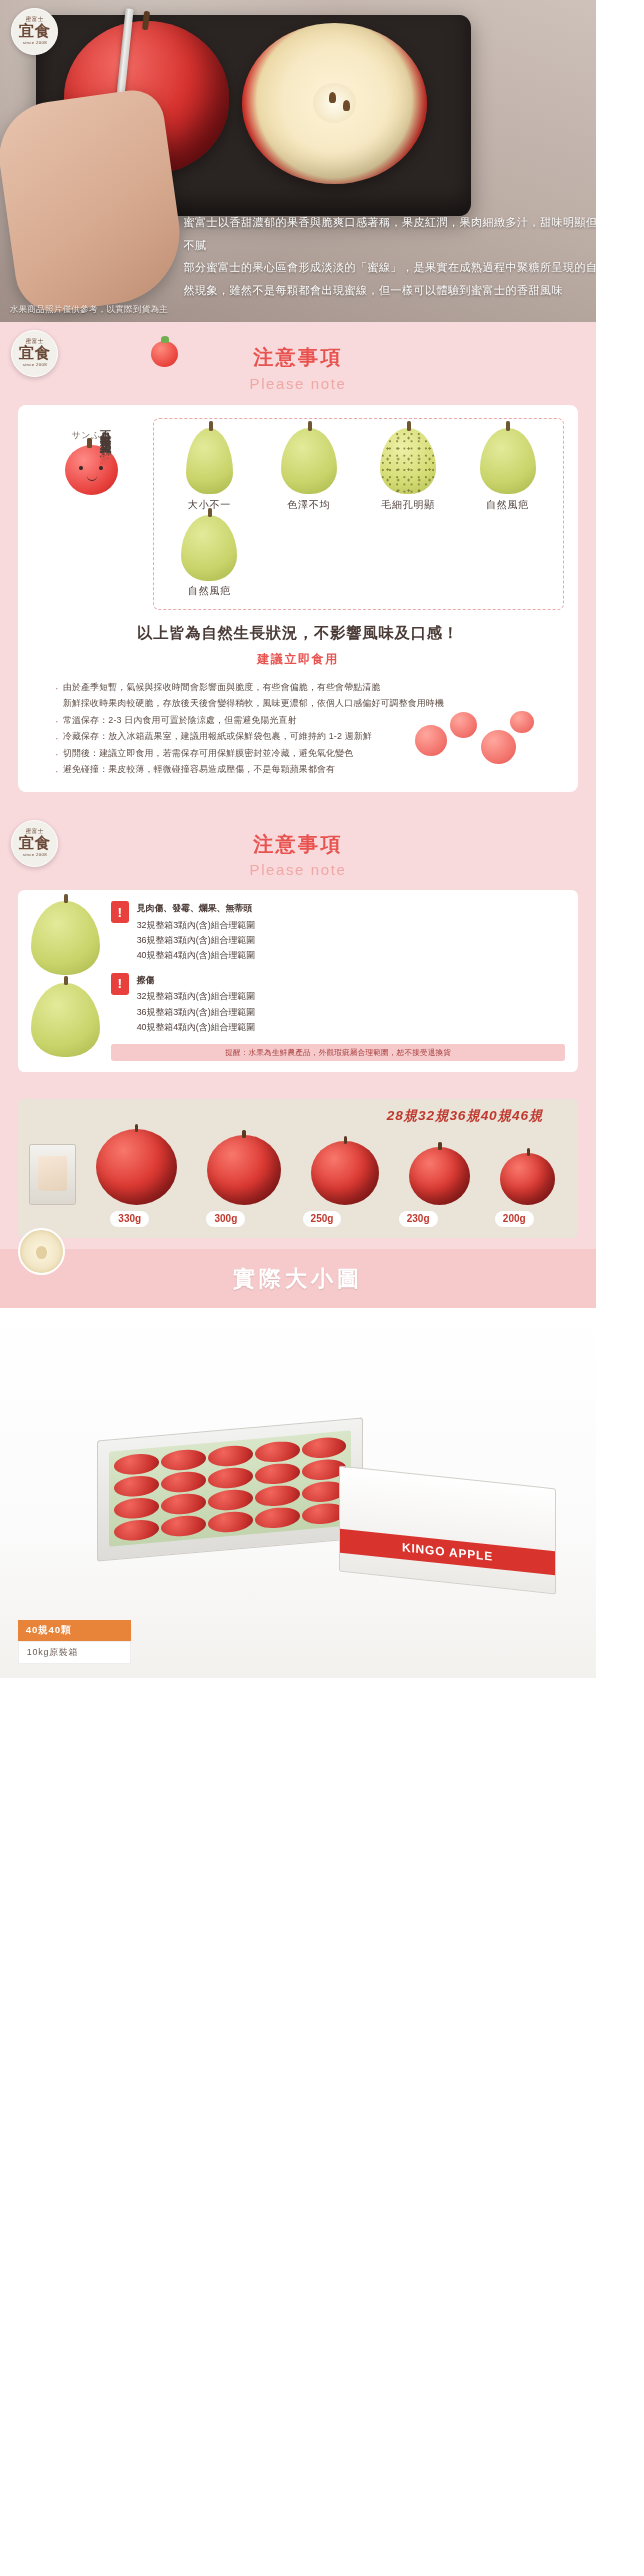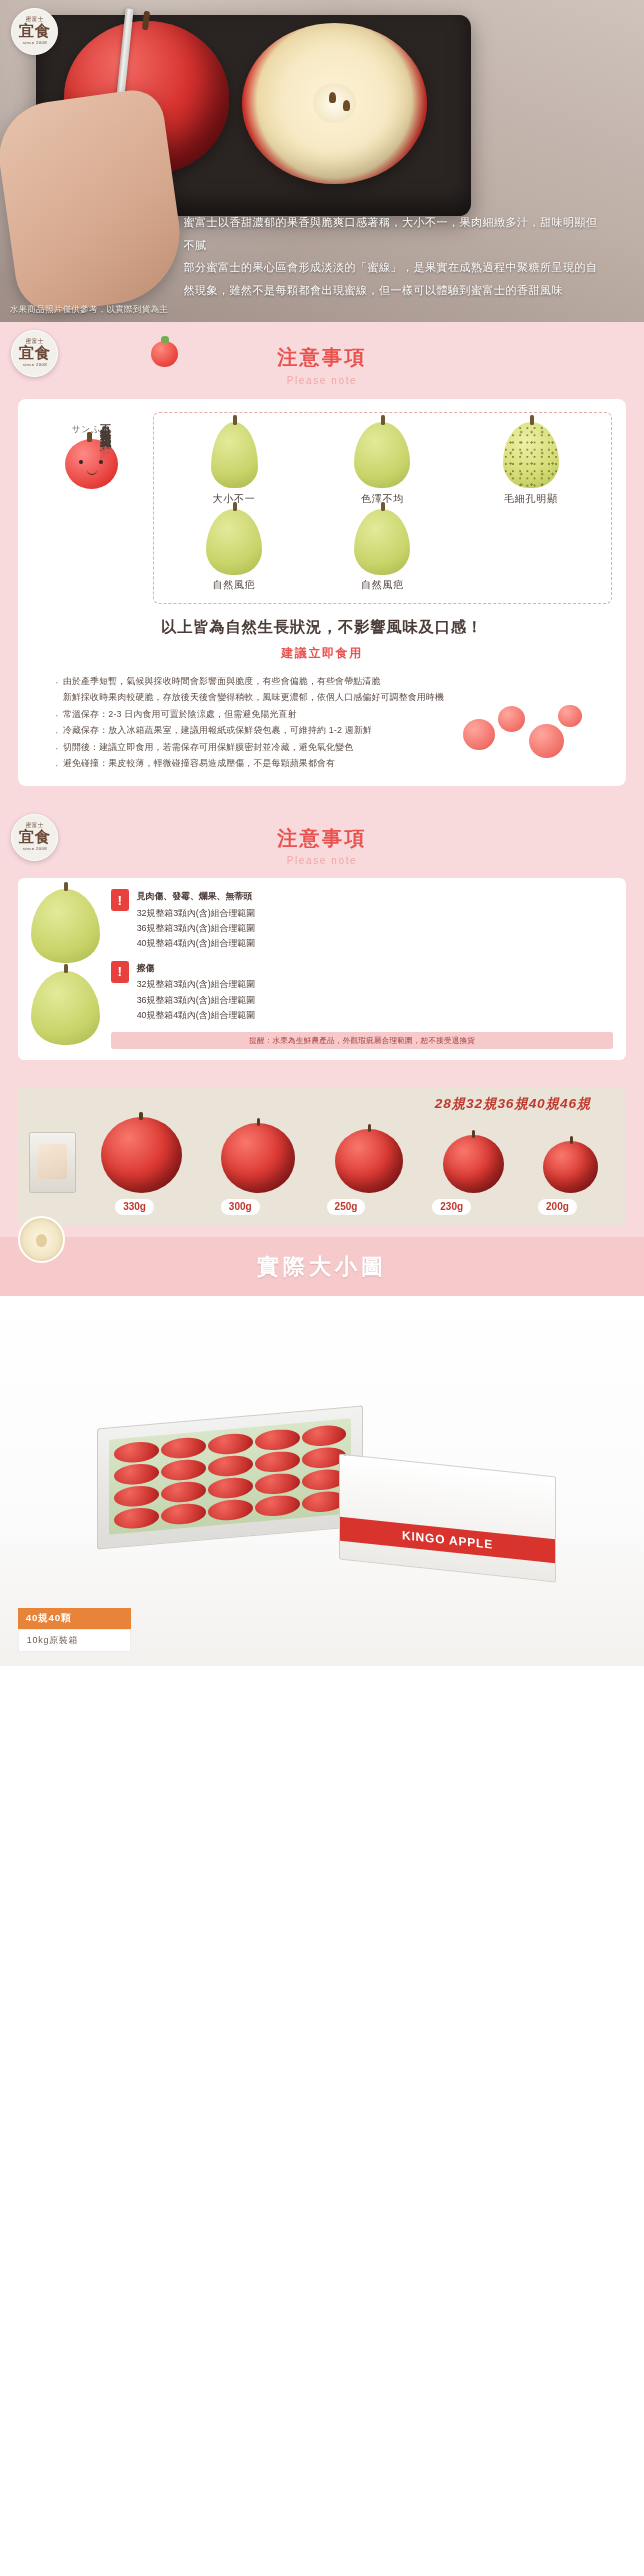--- a/index.html
+++ b/index.html
@@ -2,21 +2,21 @@
 <html style="font-size:13px"><head>
 <meta charset="utf-8">
 <style>
   * { box-sizing: border-box; margin: 0; padding: 0; }
   body {
     width: 644px;
     background: #ffffff;
     font-family: "Liberation Sans", sans-serif;
     color: #4a3b36;
   }
-  .page { width: 644px; position: relative; overflow: hidden; }
+  .page { width: 596px; position: relative; overflow: hidden; }
 
   
   .hero {
     position: relative;
     width: 644px;
     height: 322px;
     background: linear-gradient(160deg, #d9ccc4 0%, #c9bab2 40%, #b9a9a1 100%);
     overflow: hidden;
   }
   .hero-photo {
@@ -136,38 +136,38 @@
   }
   .sec-head .tomato:after {
     content:""; position:absolute; left:9.7px; top:-4.8px;
     width:8px; height:6.4px; background:#6fae4e; border-radius:50% 50% 30% 30%;
   }
   .sec-title {
     font-size: 20px; font-weight: bold; color: #e8534f;
     letter-spacing: 2.4px;
   }
   .sec-sub {
-    font-size: 10px; color: #f0a8a5; letter-spacing: 1.6px; margin-top: 3.2px;
+    font-size: 15px; color: #f0a8a5; letter-spacing: 1.6px; margin-top: 3.2px;
   }
   .white-card {
     margin: 13px 17.7px 0;
     background: #ffffff;
     border-radius: 8px;
     padding: 13px 14.5px 14.5px;
     position: relative;
   }
   .card-inner {
     border: 0.8px dashed #e9a9a6;
     border-radius: 6.4px;
     margin-left: 121px;
     padding: 9.7px 8px 11.3px;
   }
   .fruit-grid {
     display: grid;
-    grid-template-columns: repeat(3, 1fr);
+    grid-template-columns: repeat(4, 1fr);
     gap: 3.2px 4.8px;
     justify-items: center;
   }
   .fruit-cell { text-align: center; }
   .fruit-cell .cap {
     font-size: 10px; color: #4a3b36; margin-top: 3.2px; letter-spacing: 0.8px;
   }
   .pear {
     width: 56px; height: 66px;
     background: radial-gradient(circle at 38% 30%, #e3ea9a, #c9d46a 60%, #a8b64a 100%);
@@ -436,21 +436,21 @@
       <div class="hand"></div>
     </div>
 
     <div class="logo" style="left:11.3px; top:8px;">
       <span class="l1">蜜富士</span>
       <span class="l2">宜食</span>
       <span class="l3">since 2008</span>
     </div>
 
     <div class="hero-text">
-      <p>蜜富士以香甜濃郁的果香與脆爽口感著稱，大小不一，果肉細緻多汁，甜味明顯但不膩</p>
+      <p>蜜富士以香甜濃郁的果香與脆爽口感著稱，果皮紅潤，果肉細緻多汁，甜味明顯但不膩</p>
       <p>部分蜜富士的果心區會形成淡淡的「蜜線」，是果實在成熟過程中聚糖所呈現的自然現象，雖然不是每顆都會出現蜜線，但一樣可以體驗到蜜富士的香甜風味</p>
     </div>
     <div class="hero-note">水果商品照片僅供參考，以實際到貨為主</div>
   </div>
 
   <div class="note-section">
     <div class="logo" style="left:11.3px; top:8px;">
       <span class="l1">蜜富士</span>
       <span class="l2">宜食</span>
       <span class="l3">since 2008</span>

